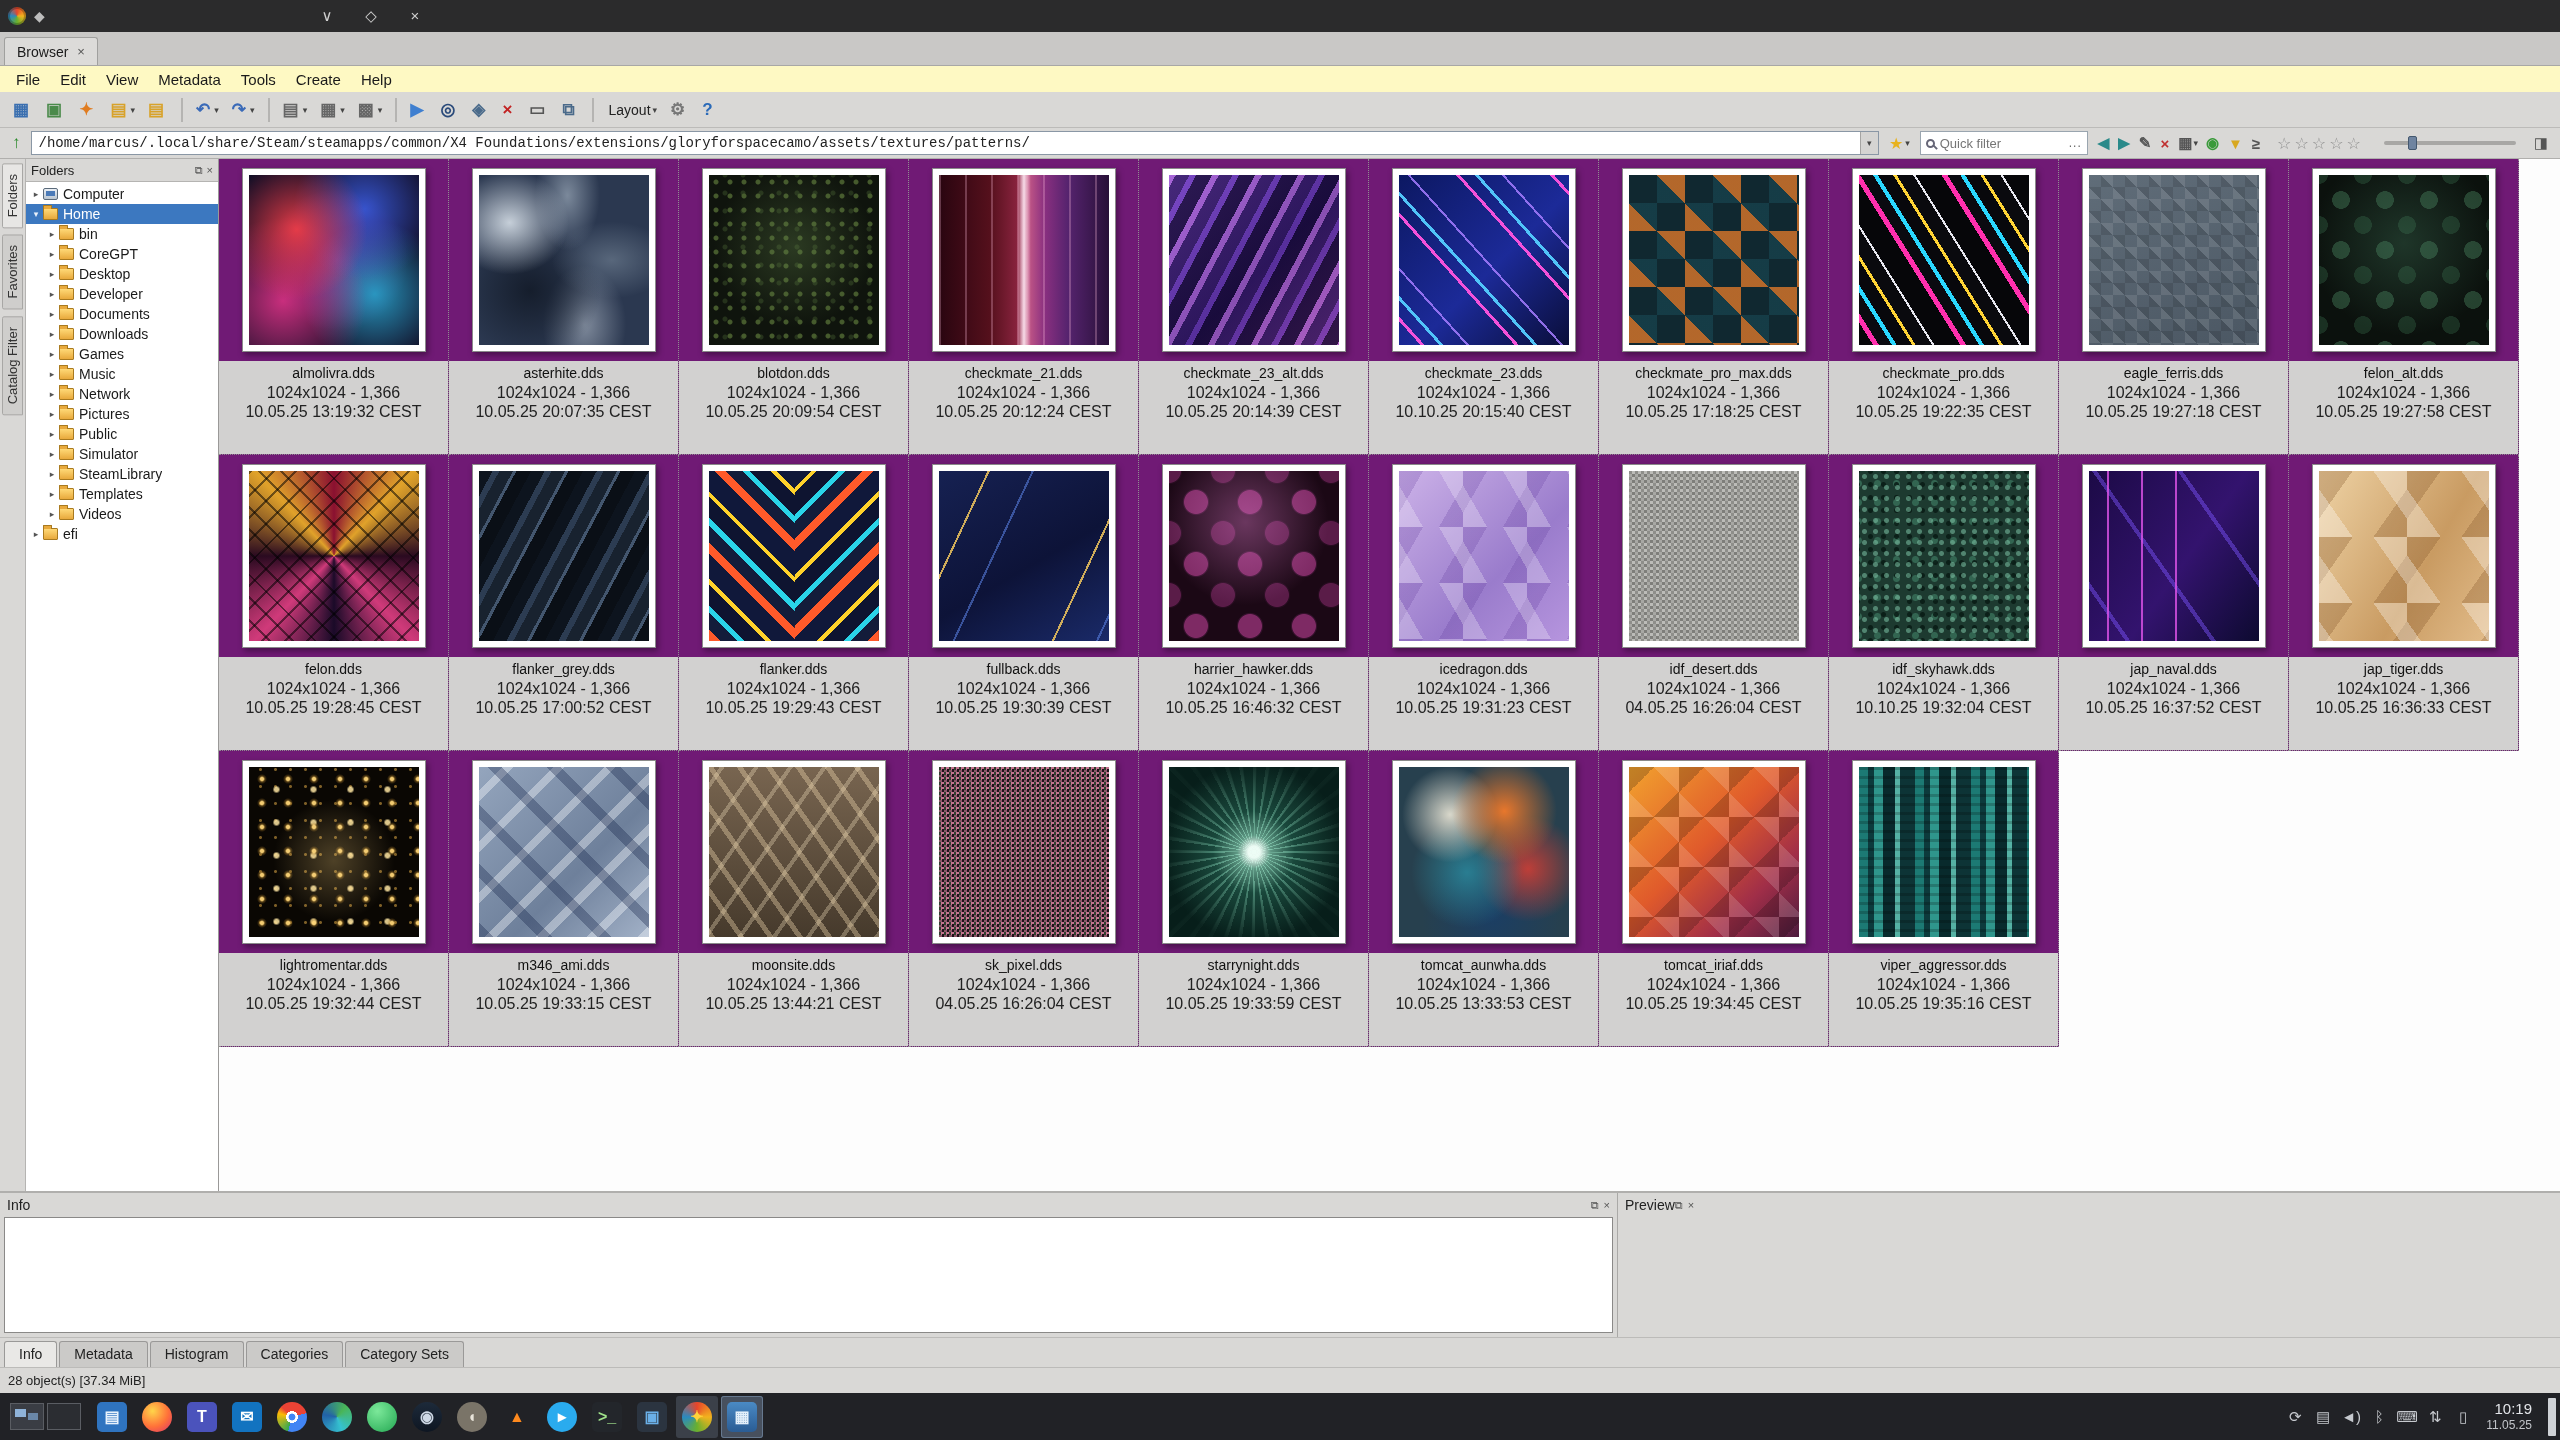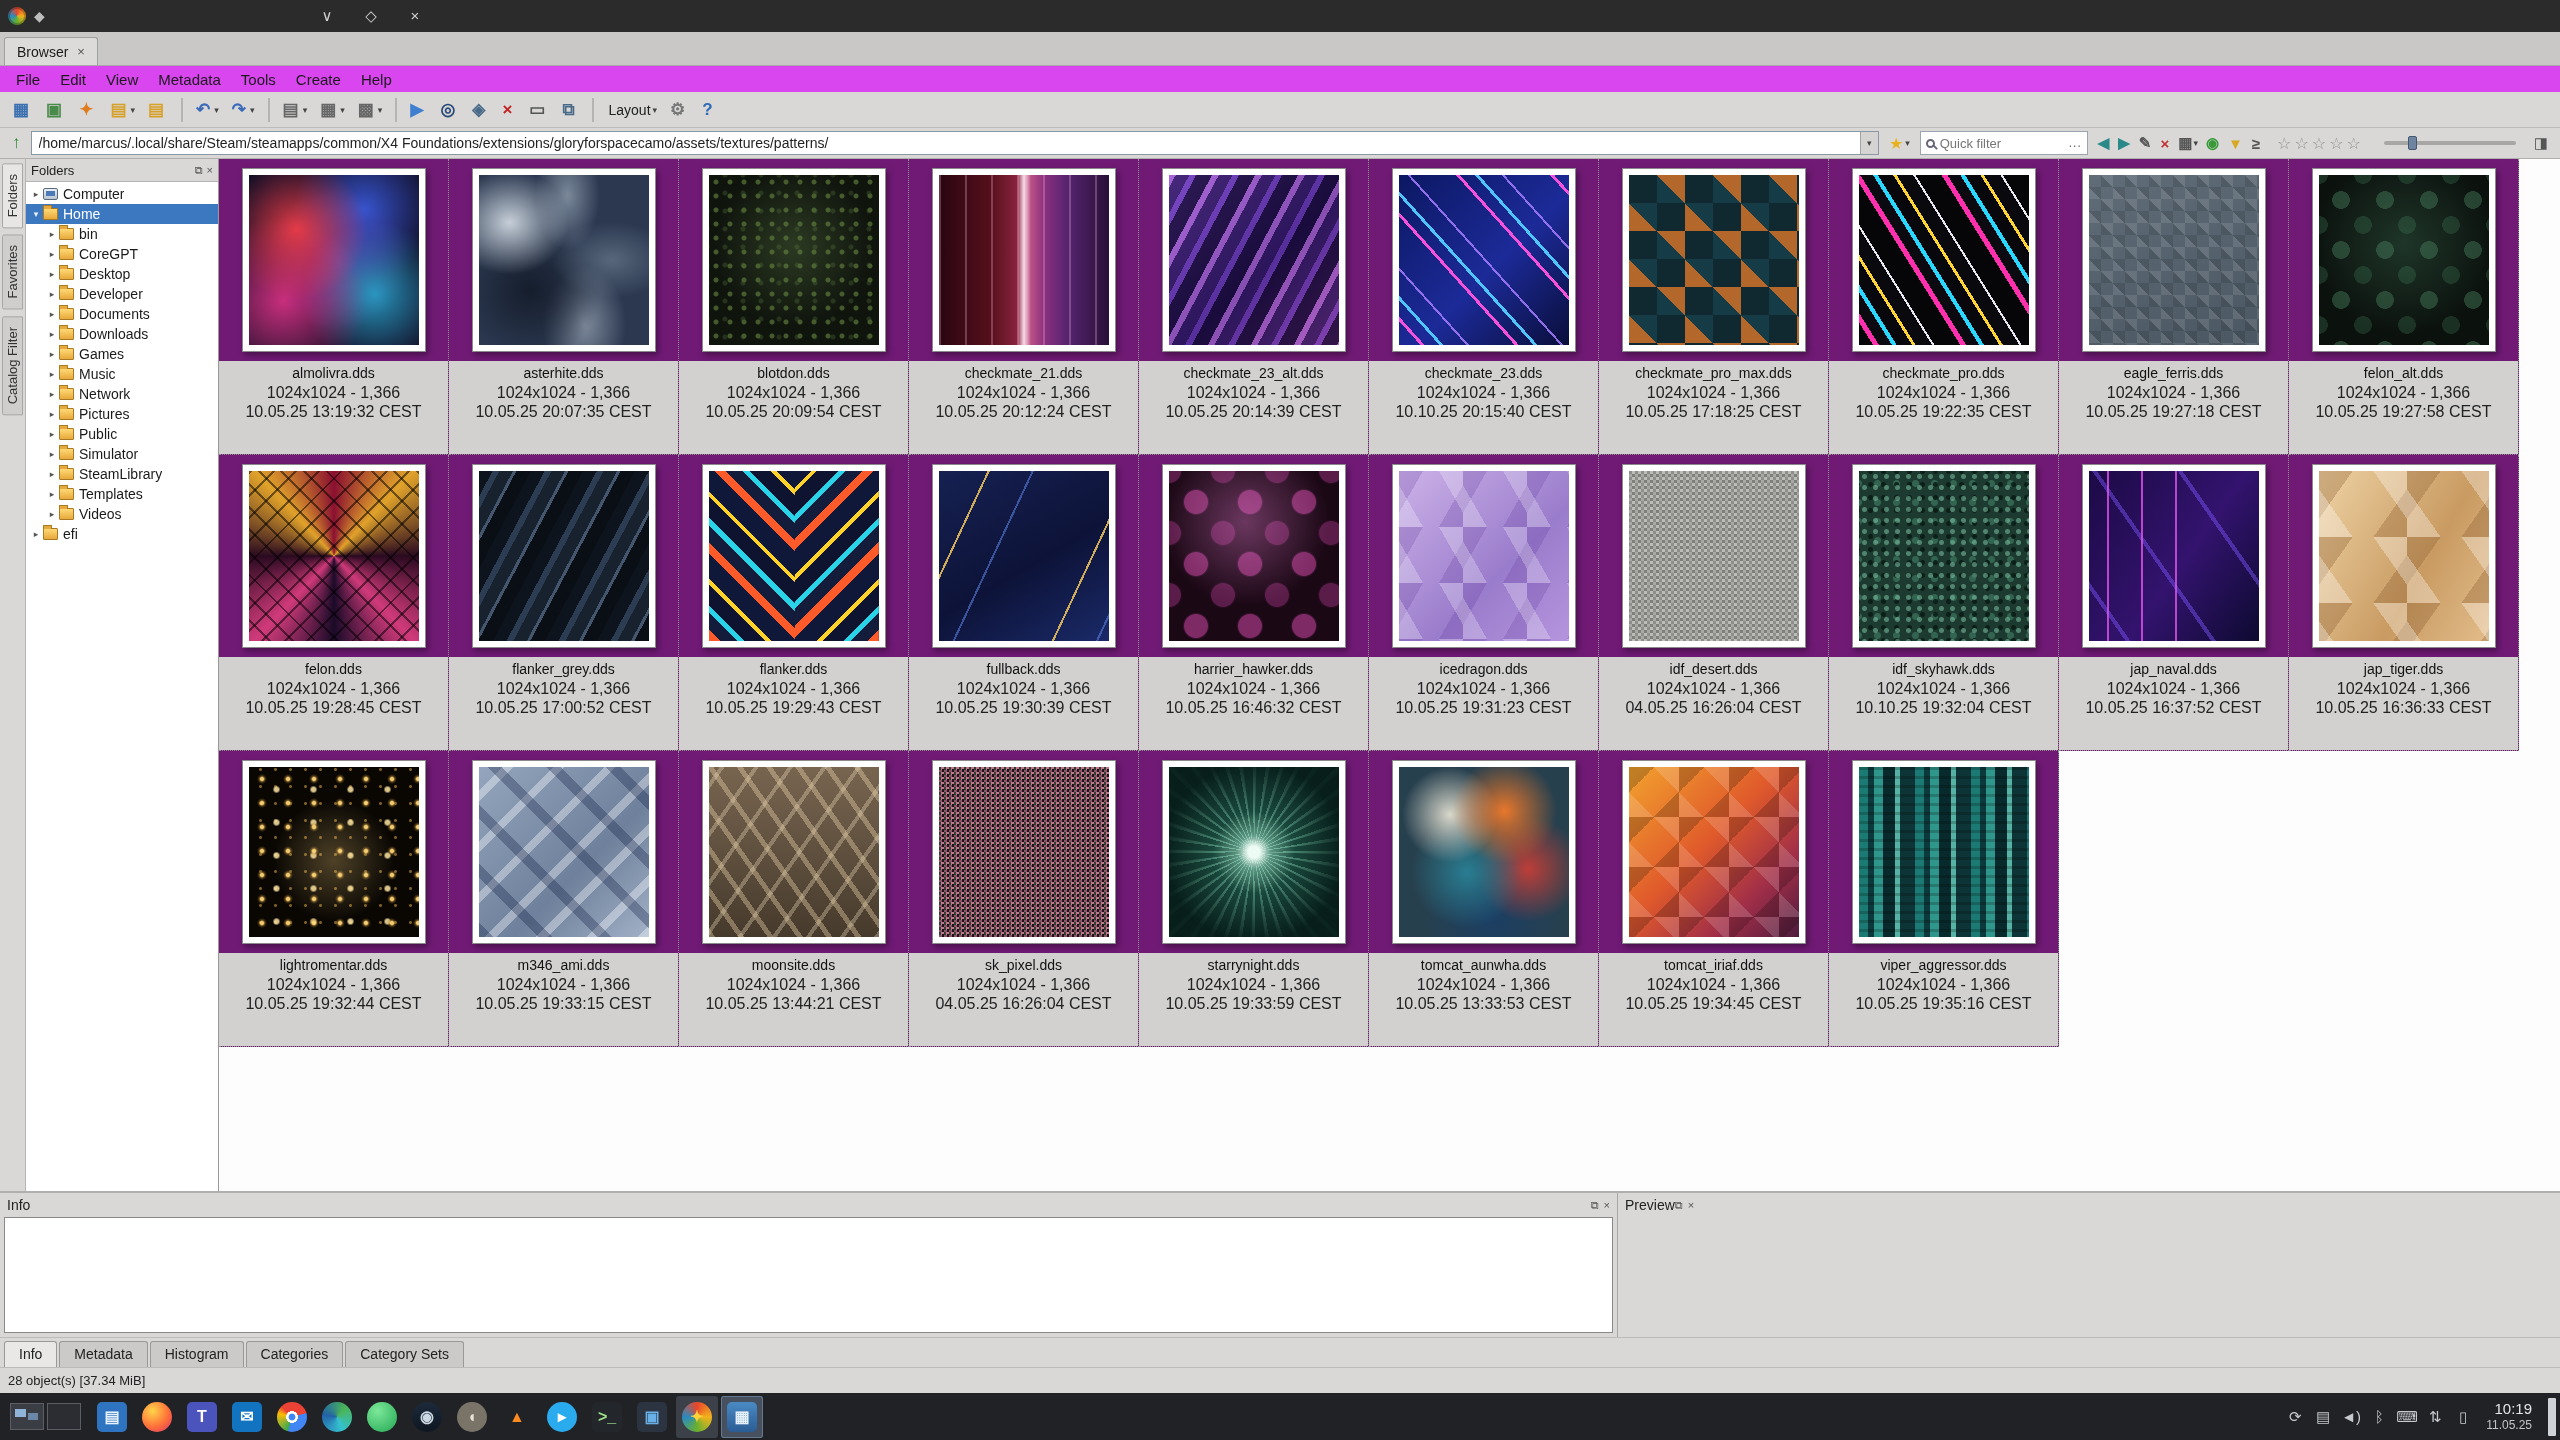--- a/index.html
+++ b/index.html
@@ -15,34 +15,34 @@
   .app-logo{width:18px;height:18px;border-radius:50%;background:conic-gradient(#e8452a,#f2b21e,#69b02e,#2a8ac0,#e8452a);box-shadow:inset 0 0 0 2px rgba(0,0,0,.25)}
   .tb-glyph{color:#bdbdbd;font-size:14px}
   .tb-title{flex:1;text-align:center;white-space:nowrap;overflow:hidden}
   .tb-controls{width:220px;display:flex;justify-content:flex-end;gap:26px;padding-right:16px}
   .tb-controls span{color:#cfcfcf;font-size:15px;cursor:default;width:18px;text-align:center}
 
   .tabbar{height:34px;background:#c9c8c6;border-bottom:1px solid #a8a8a6;display:flex;align-items:flex-end;padding-left:4px;flex:none}
   .btab{display:flex;align-items:center;gap:9px;background:#dcdbd9;border:1px solid #a0a09e;border-bottom:none;border-radius:3px 3px 0 0;height:28px;padding:0 12px;font-size:14px}
   .btab .x{color:#555;font-size:13px}
 
-  .menubar{height:26px;display:flex;align-items:center;padding-left:6px;font-size:15px;background:#d946ef;flex:none}
+  .menubar{height:26px;display:flex;align-items:center;padding-left:6px;font-size:15px;background:#fef9c3;flex:none}
   .menu-item{padding:2px 10px;border-radius:2px}
 
   .toolbar{height:36px;display:flex;align-items:center;gap:3px;padding-left:8px;background:#d9d8d6;border-bottom:1px solid #bcbbb9;flex:none}
   .tbtn{display:flex;align-items:center;gap:2px;padding:3px 5px;border-radius:3px;font-size:15px;min-width:22px;justify-content:center}
   .tbtn .tglyph{font-size:17px;font-weight:bold;line-height:18px}
   .tbtn .tlabel{font-size:14px;color:#222}
   .tbtn .tcaret{font-size:9px;color:#444}
   .tbtn.sep{width:2px;min-width:2px;height:24px;background:#b5b4b2;padding:0;margin:0 5px;border-radius:0}
 
   .addressbar{height:31px;display:flex;align-items:center;gap:6px;padding:0 8px;background:#d9d8d6;border-bottom:1px solid #b0afad;flex:none}
   .up-btn{font-size:17px;font-weight:bold;color:#2a8a2a;padding:0 4px}
   .path-wrap{display:flex;align-items:center;flex:1;height:24px;border:1px solid #8a97a5;background:#fff}
-  .path-input{flex:1;border:none;outline:none;height:100%;font-size:14px;padding:0 7px;font-family:Liberation Sans, sans-serif;color:#222}
+  .path-input{flex:1;border:none;outline:none;height:100%;font-size:14px;padding:0 7px;font-family:Liberation Mono, monospace;color:#222}
   .path-caret{width:18px;height:100%;background:#d5d4d2;border-left:1px solid #a5a4a2;display:flex;align-items:center;justify-content:center;font-size:9px;color:#444}
   .fav-btn{display:flex;align-items:center;gap:2px;padding:2px 4px}
   .fav-btn .star{color:#e8b21e;font-size:16px}
   .fav-btn .c{font-size:9px;color:#444}
   .qf-wrap{display:flex;align-items:center;width:168px;height:24px;border:1px solid #9aa5af;background:#fff;padding:0 5px;gap:5px}
   .mag{width:9px;height:9px;border:2px solid #667;border-radius:50%;position:relative;flex:none}
   .mag::after{content:"";position:absolute;width:6px;height:2px;background:#667;right:-5px;bottom:-2px;transform:rotate(45deg)}
   .qf-input{flex:1;border:none;outline:none;font-size:13px;width:60px;font-family:"Liberation Sans",sans-serif}
   .qf-menu{color:#666;font-size:12px;letter-spacing:1px}
   .addr-ic{display:flex;align-items:center;gap:1px;padding:2px 4px;font-size:15px;font-weight:bold}

